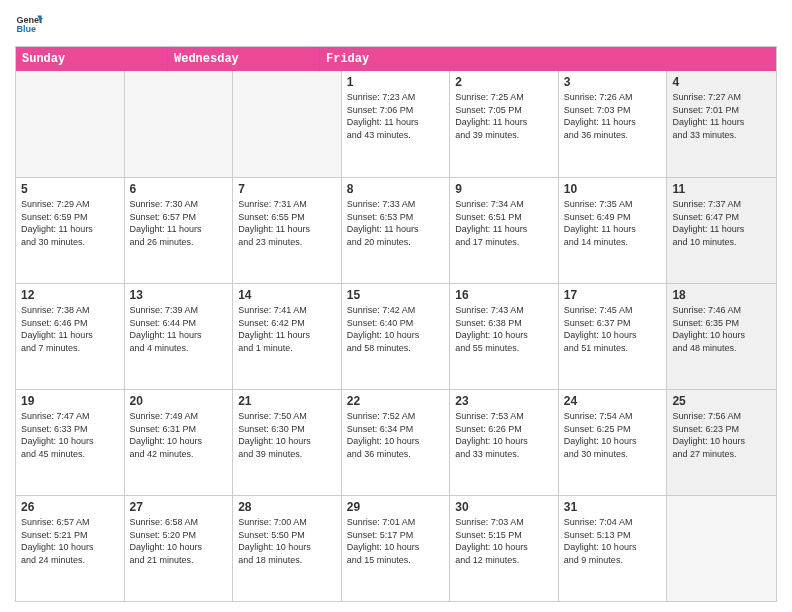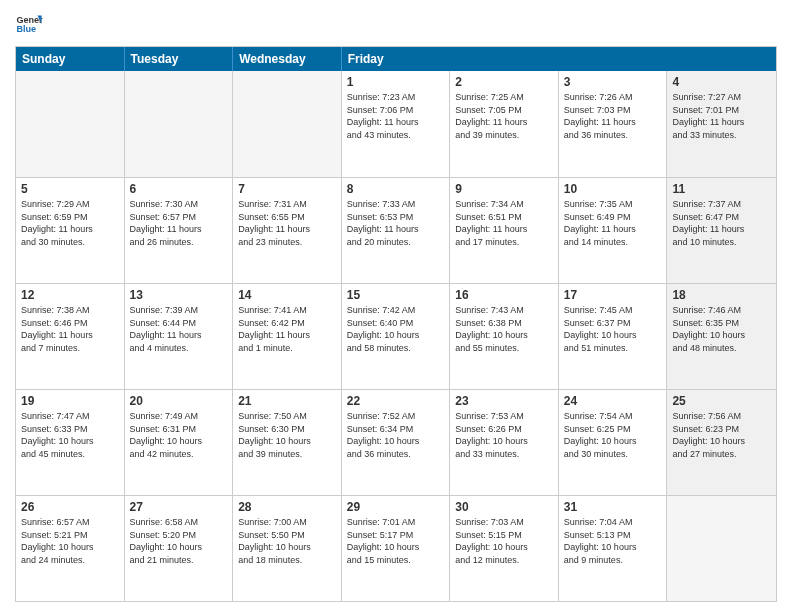--- a/index.html
+++ b/index.html
@@ -55,22 +55,23 @@
       color: #555;
     }
     .calendar {
       flex: 1;
       display: flex;
       flex-direction: column;
       border: 1px solid #ccc;
     }
     .cal-header {
       display: grid;
-      grid-template-columns: repeat(7, 1fr);
-      background: #0369a1;
+      grid-template-columns: repeat(5, 1fr);
+      background: #ec4899;
+      font-family: Liberation Mono, monospace;
     }
     .cal-header-cell {
       color: #fff;
       font-size: 12px;
       font-weight: bold;
       padding: 5px 6px;
       text-align: left;
       border-right: 1px solid #3a8fd5;
     }
     .cal-header-cell:last-child { border-right: none; }
@@ -130,21 +131,20 @@
     </div>
     <div class="title-block">
       <div class="month-title"></div>
       <div class="location"></div>
     </div>
   </div>
 
   <div class="calendar">
     <div class="cal-header" id="cal-header-row">
         <div class="cal-header-cell">Sunday</div>
-        <div class="cal-header-cell">Tuesday</div>
         <div class="cal-header-cell">Wednesday</div>
         <div class="cal-header-cell">Friday</div>
       </div>
     <div class="cal-body" id="cal-body">
         <div class="cal-row">
           <div class="cal-cell empty"></div>
           <div class="cal-cell empty"></div>
           <div class="cal-cell empty"></div>
           <div class="cal-cell">
             <div class="day-num">1</div>

